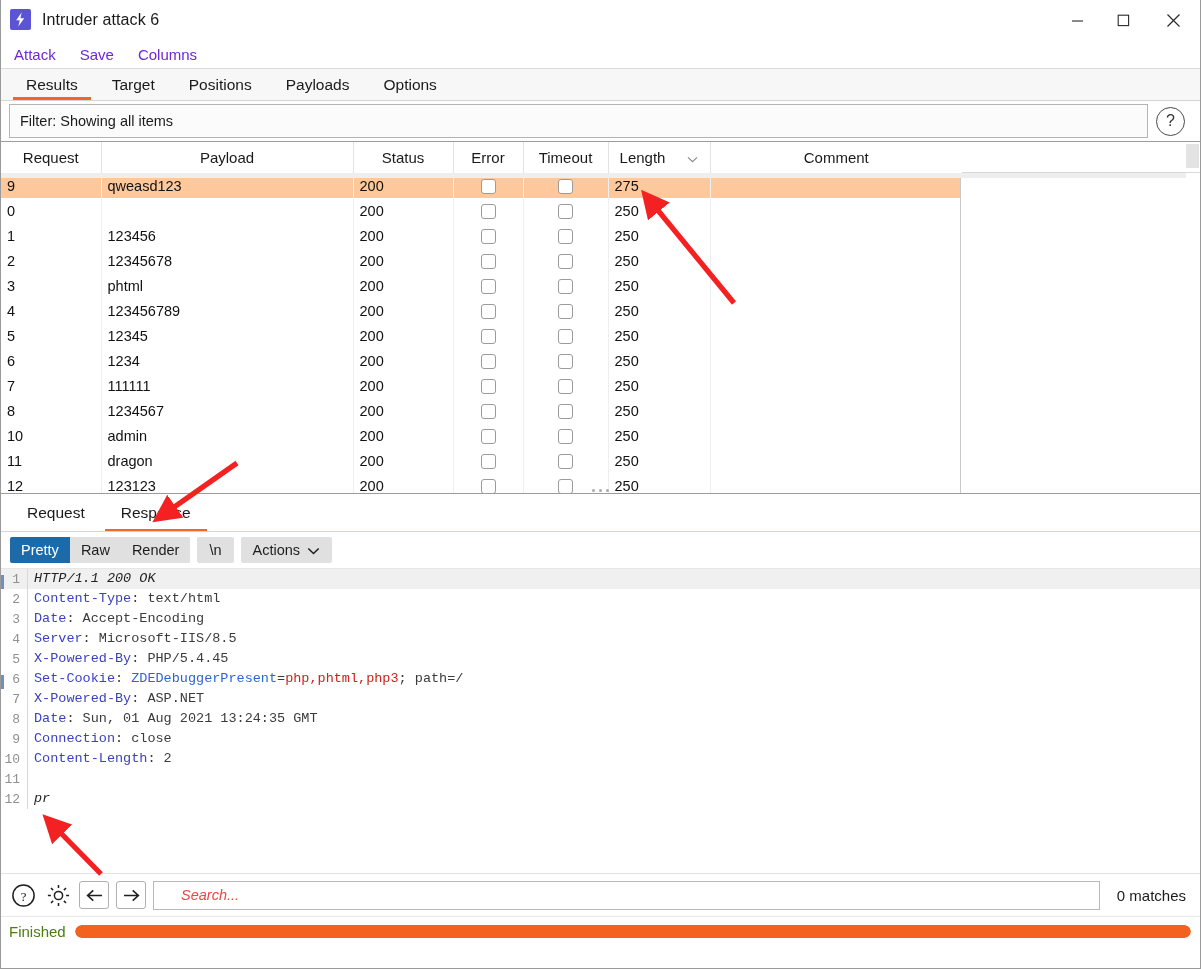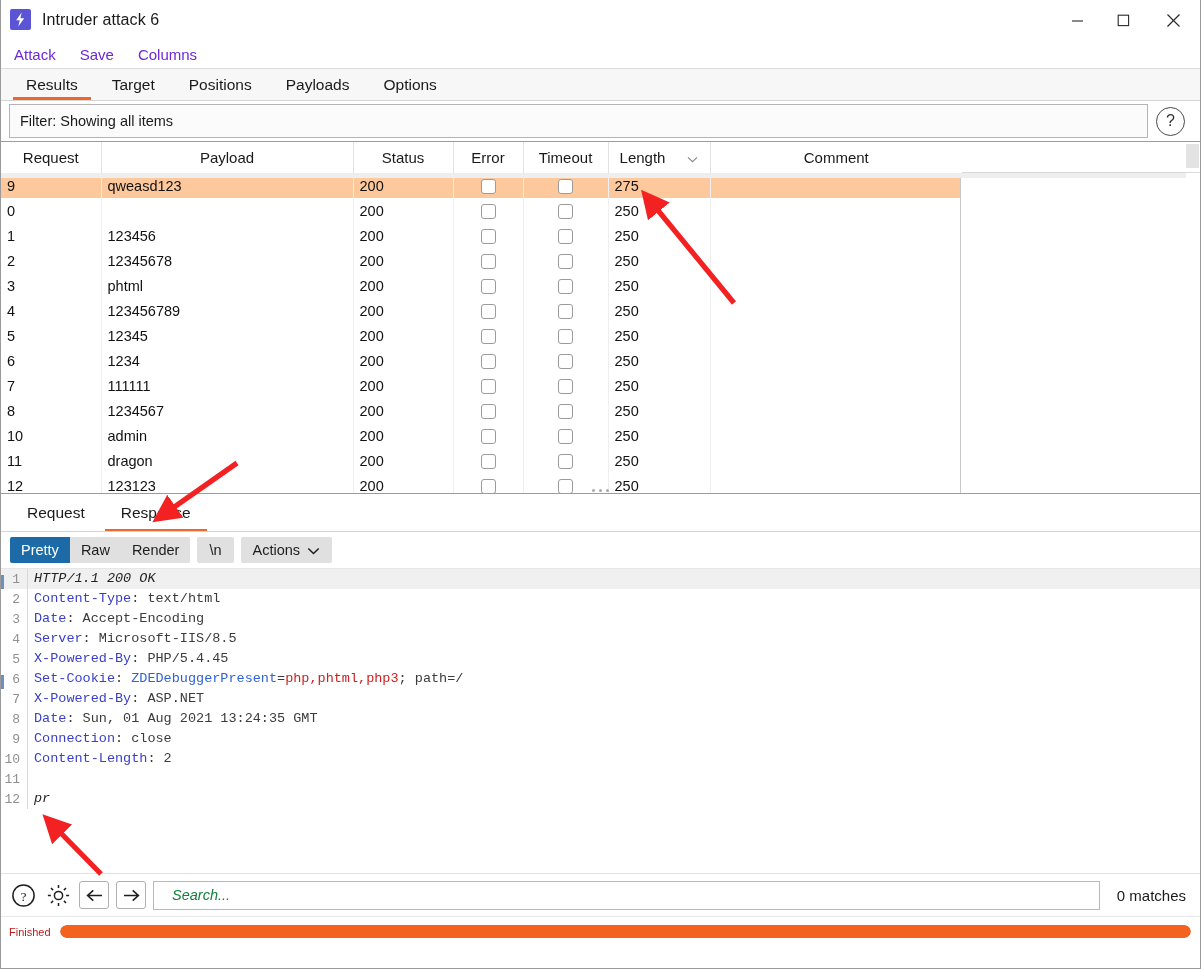--- a/index.html
+++ b/index.html
@@ -351,44 +351,44 @@
     background: #ffffff;
     display: flex; align-items: center; justify-content: center;
     flex: none;
   }
   .search-input {
     flex: 1 1 auto;
     height: 29px;
     border: 1px solid #b9b9b9;
     background: #ffffff;
     display: flex; align-items: center;
-    padding-left: 18px;
+    padding-left: 27px;
     font-size: 14.5px;
     font-style: italic;
-    color: #15803d;
+    color: #ef4444;
   }
   .matches {
     font-size: 15px;
     color: #1a1a1a;
     padding: 0 6px 0 10px;
     white-space: nowrap;
     flex: none;
   }
 
   
   .statusbar {
     height: 30px;
     display: flex;
     align-items: center;
     padding-left: 8px;
     gap: 9px;
     background: #ffffff;
     border-top: 1px solid #e8e8e8;
   }
-  .status-text { font-size: 11px; color: #b91c1c; white-space: nowrap; }
+  .status-text { font-size: 15px; color: #4d7c0f; white-space: nowrap; }
   .progress-track {
     flex: 1 1 auto;
     height: 13px;
     background: #ffffff;
     border-radius: 7px;
     margin-right: 9px;
     overflow: hidden;
   }
   .progress-fill {
     height: 13px;

